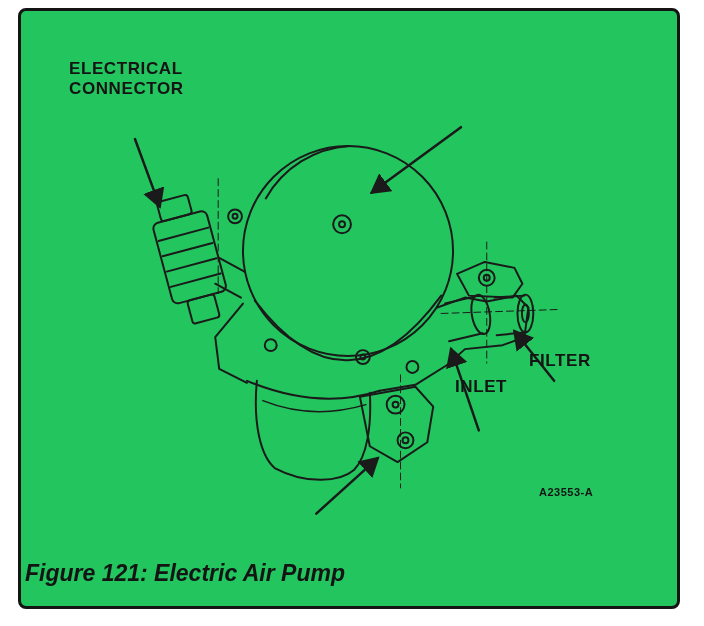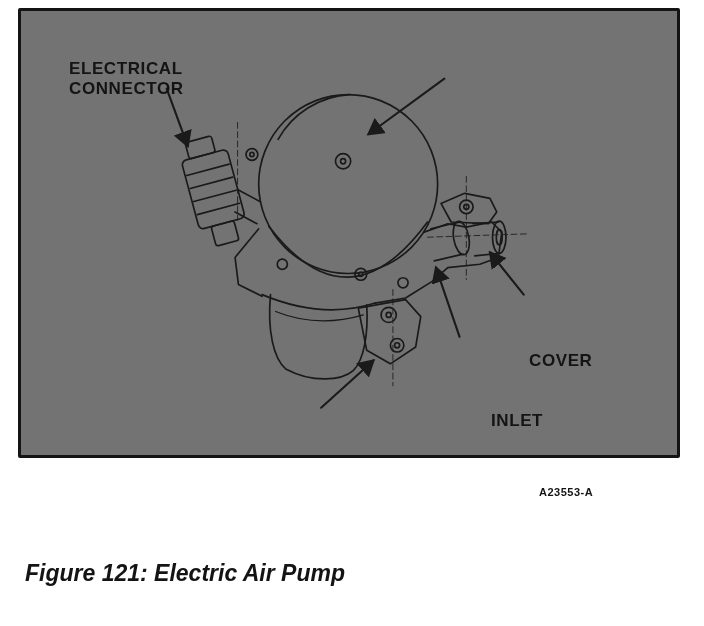--- a/index.html
+++ b/index.html
@@ -13,24 +13,24 @@
       position: relative;
       font-family: "Liberation Sans", sans-serif;
       color: #141414;
       overflow: hidden;
     }
     .figure-box {
       position: absolute;
       left: 18px;
       top: 8px;
       width: 662px;
-      height: 450px;
+      height: 601px;
       border: 3px solid #141414;
-      border-radius: 2px;
-      background: #737373;
+      border-radius: 8px;
+      background: #22c55e;
       box-sizing: border-box;
     }
     .diagram-svg {
       position: absolute;
       left: 0;
       top: 0;
       width: 100%;
       height: 100%;
     }
     .part-label {
@@ -154,21 +154,21 @@
       <line x1="538" y1="336" x2="498" y2="286" marker-end="url(#arrow)"></line>
       <line x1="462" y1="386" x2="434" y2="304" marker-end="url(#arrow)"></line>
       <line x1="298" y1="470" x2="360" y2="414" marker-end="url(#arrow)"></line>
     </g>
   </svg>
 
   <div class="part-label" style="left:48px;  top:48px;">ELECTRICAL
 CONNECTOR</div>
 
 
-  <div class="part-label" style="left:508px; top:340px;">COVER</div>
+  <div class="part-label" style="left:508px; top:340px;">FILTER</div>
 
-  <div class="part-label" style="left:434px; top:400px;margin-left:36px;">INLET</div>
+  <div class="part-label" style="left:434px; top:366px;">INLET</div>
 
 
   <div class="ref-code" style="left:518px; top:475px;">A23553-A</div>
 </div>
 
 <div class="figure-caption">Figure 121: Electric Air Pump</div>
 
 </body></html>

